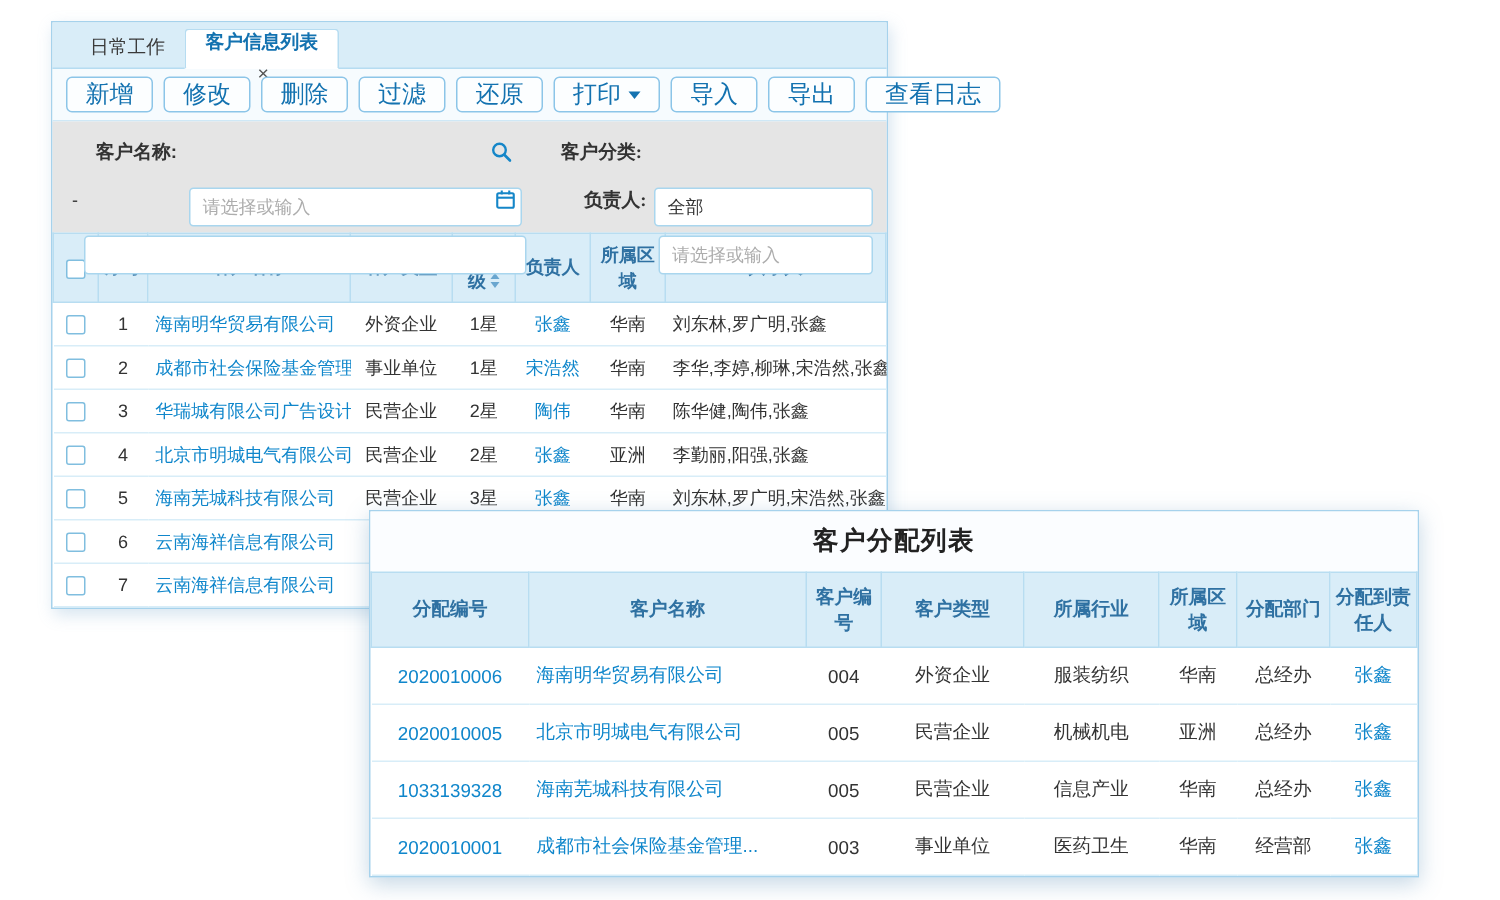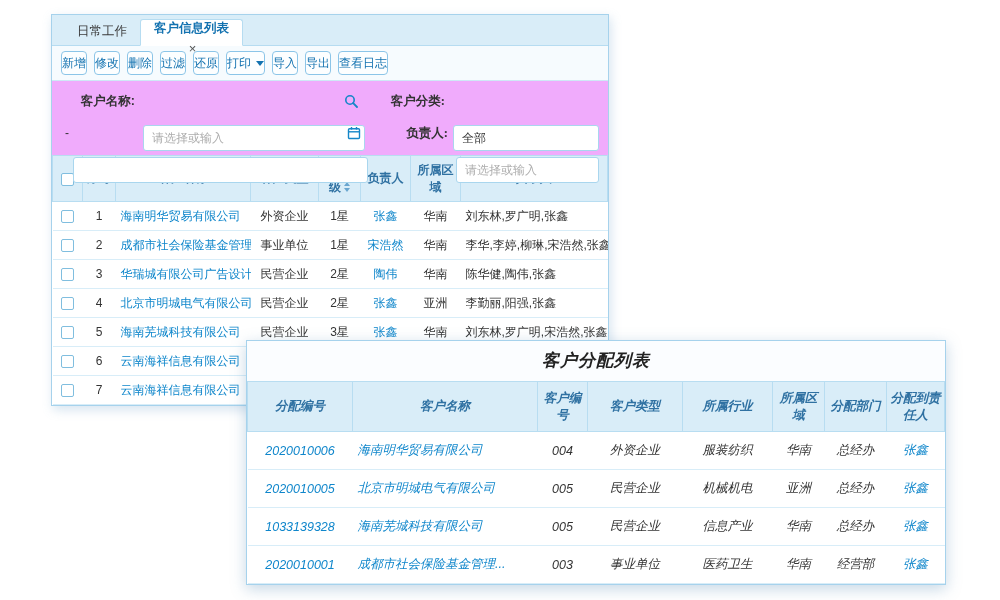--- a/index.html
+++ b/index.html
@@ -3,45 +3,45 @@
 <meta charset="utf-8">
 <style>
   * { box-sizing: border-box; }
   html, body { margin: 0; padding: 0; }
   body {
     width: 1000px; height: 600px; position: relative; overflow: hidden;
     background: #ffffff;
     font-family: "Liberation Sans", "DejaVu Sans", sans-serif;
   }
   .panel { position: absolute; background: #fff; border: 1px solid #a6d2ec; }
-  #panel-customers { left: 51px; top: 14px; width: 558px; z-index: 1;
+  #panel-customers { left: 34px; top: 14px; width: 558px; z-index: 1;
     box-shadow: 2px 4px 10px rgba(110,160,200,.28); }
   #panel-alloc { left: 246px; top: 340px; width: 700px; z-index: 5;
-    box-shadow: 0 4px 14px rgba(90,140,180,.35); font-style: italic; }
+    box-shadow: 0 4px 14px rgba(90,140,180,.35); }
 
   
   .tabbar { height: 31px; background: #d9edf8; border-bottom: 1px solid #b6dcf1;
     display: flex; align-items: flex-end; padding-left: 12px; }
   .tab { display: flex; align-items: center; gap: 5px; height: 27px; padding: 0 13px;
     font-size: 12.5px; color: #3a3a3a; cursor: pointer; white-space: nowrap; }
   .tab.active { background: #fff; border: 1px solid #b6dcf1; border-bottom: 1px solid #fff;
     margin-bottom: -1px; border-radius: 3px 3px 0 0; color: #1372b0; font-weight: bold; flex-direction: column; }
   .tab-close { font-size: 13px; color: #555; line-height: 1; margin-left: 2px; font-weight: normal; }
 
   
   .toolbar { display: flex; align-items: center; gap: 7px; padding: 5px 9px;
     background: #f6fbfe; border-bottom: 1px solid #cfe8f6; }
-  .tbtn { display: inline-flex; align-items: center; gap: 5px; height: 24px; padding: 0 0;
-    font-size: 12px; font-family: inherit; color: #1372b0; background: #fcfeff;
+  .tbtn { display: inline-flex; align-items: center; gap: 5px; height: 24px; padding: 0 12px;
+    font-size: 16px; font-family: inherit; color: #1372b0; background: #fcfeff;
     border: 1px solid #8cc5e8; border-radius: 4px; cursor: pointer; white-space: nowrap; }
   .caret { width: 0; height: 0; border-left: 4px solid transparent;
     border-right: 4px solid transparent; border-top: 5px solid #1372b0; }
 
   
-  .filters { padding: 7px 9px 9px; background: #f0abfc; }
+  .filters { padding: 7px 9px 9px; background: #e5e5e5; }
   .frow { display: flex; align-items: center; height: 26px; }
   .frow + .frow { margin-top: 6px; }
   .flabel { font-size: 12.5px; font-weight: bold; color: #333; white-space: nowrap; }
   .flabel.w1 { width: 78px; text-align: right; padding-right: 8px; margin-left: 4px; }
   .flabel.w2 { width: 88px; text-align: right; padding-right: 8px; font-family: Liberation Serif, serif; }
   .dash { width: 12px; text-align: center; font-size: 12px; color: #333; }
   .finput { position: relative; height: 26px; }
   .finput.grow { flex: 1; }
   .finput input { width: 100%; height: 26px; border: 1px solid #a9d6ee; border-radius: 3px;
     padding: 0 26px 0 8px; font-size: 12px; font-family: inherit; color: #333;

